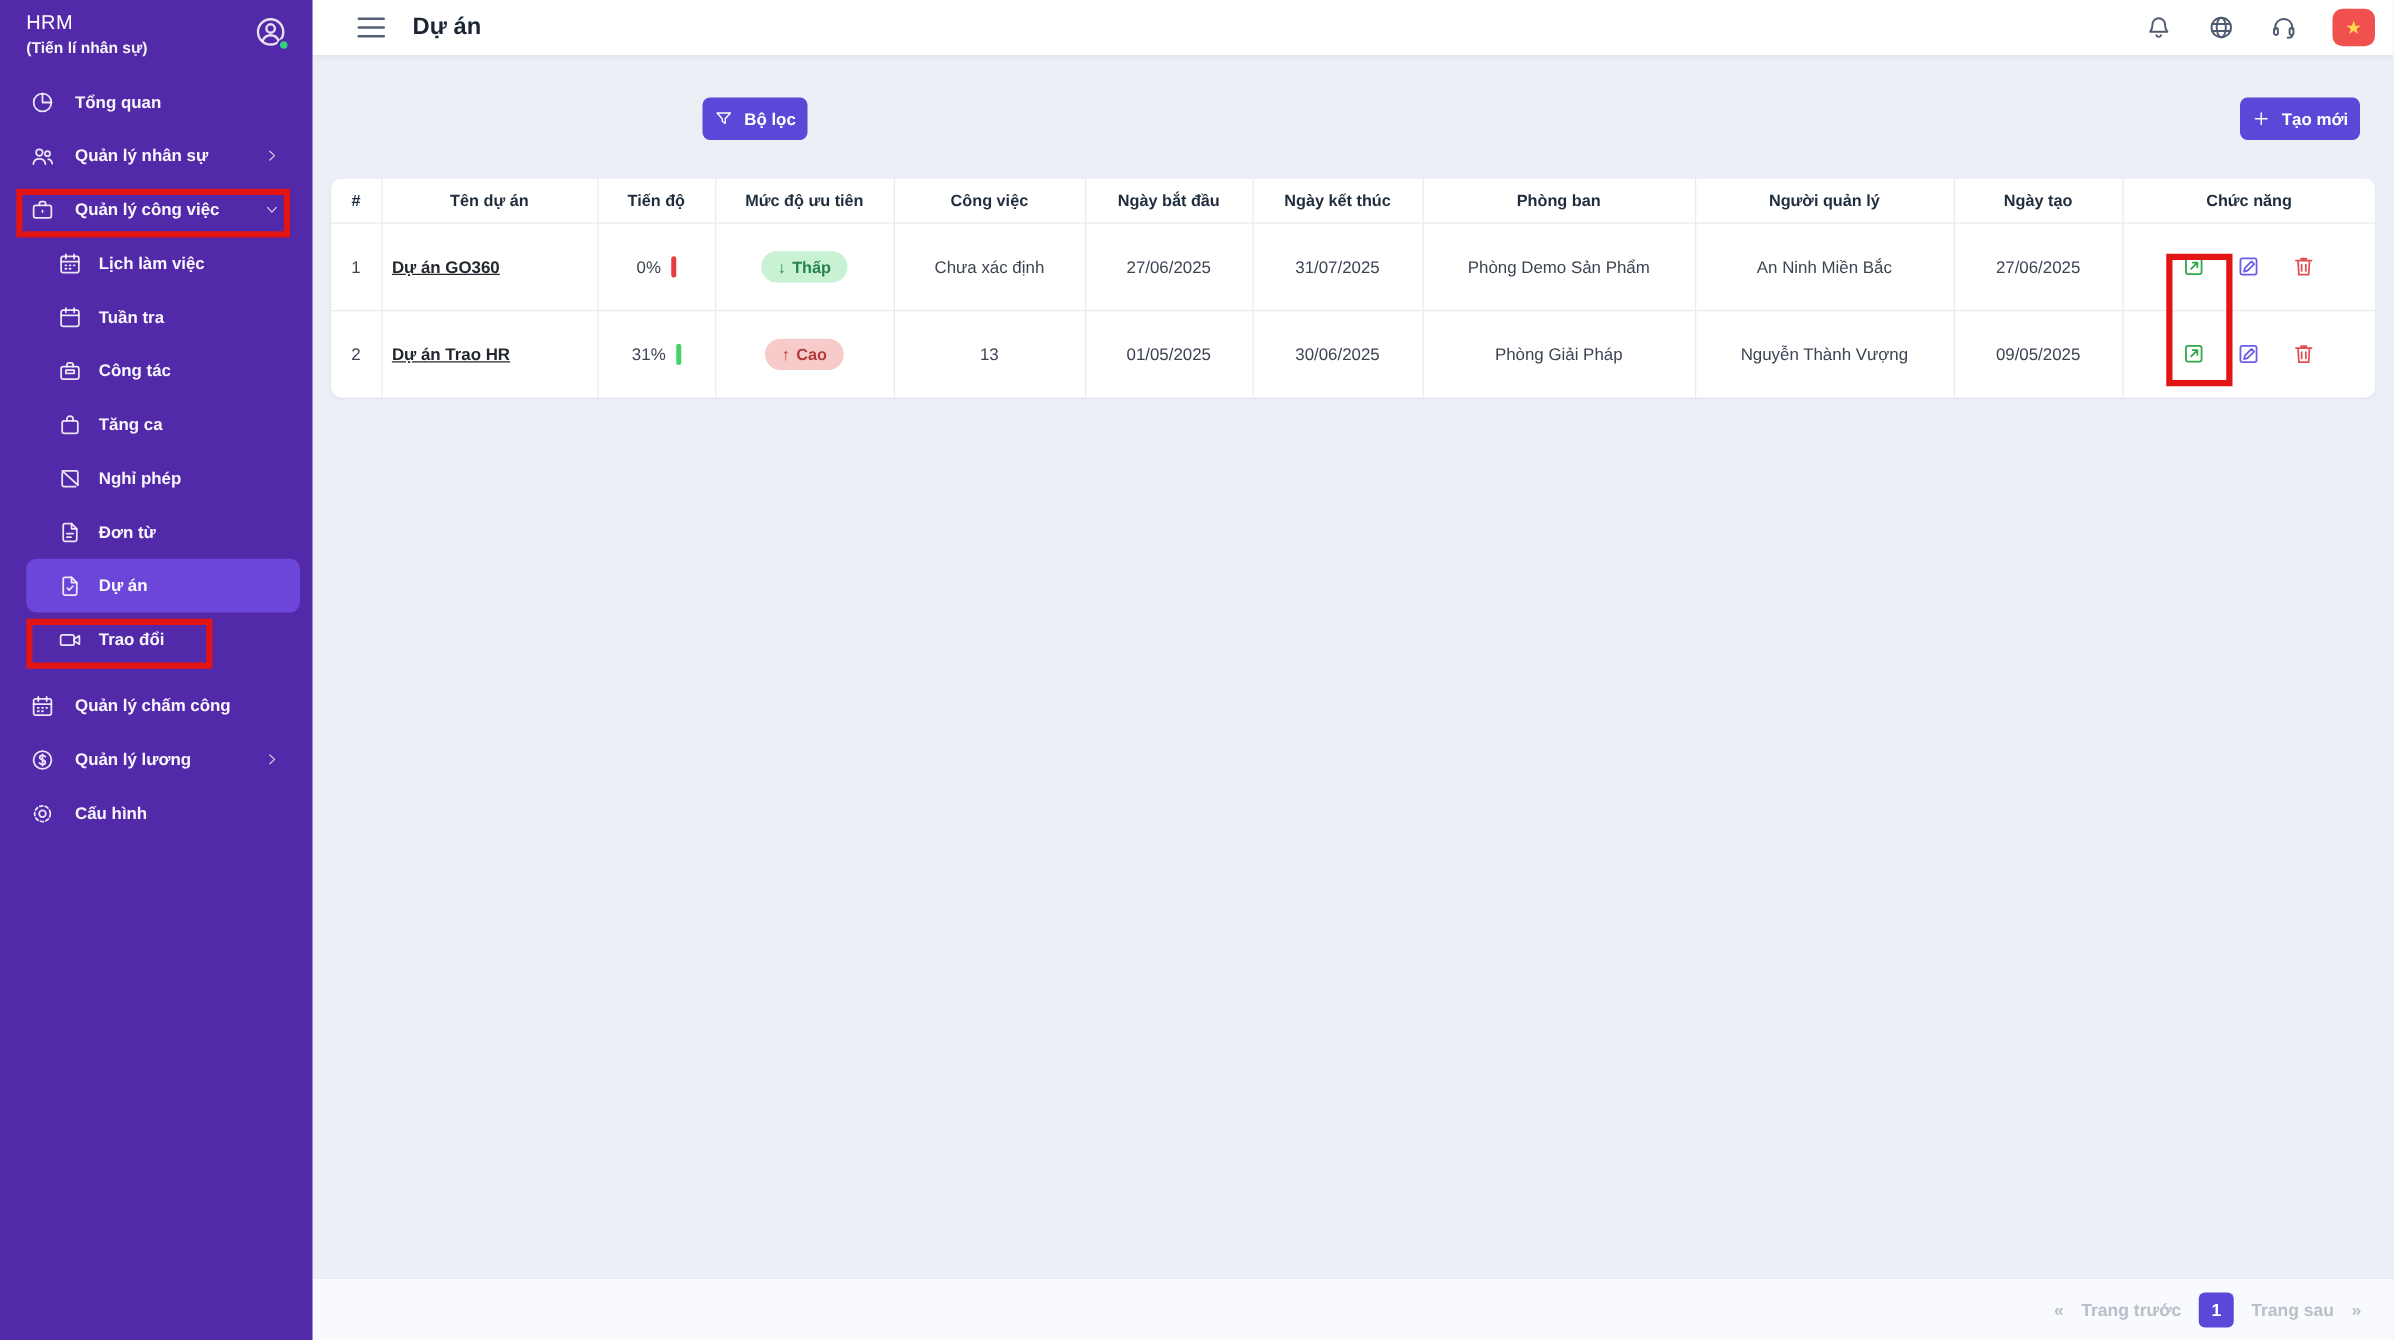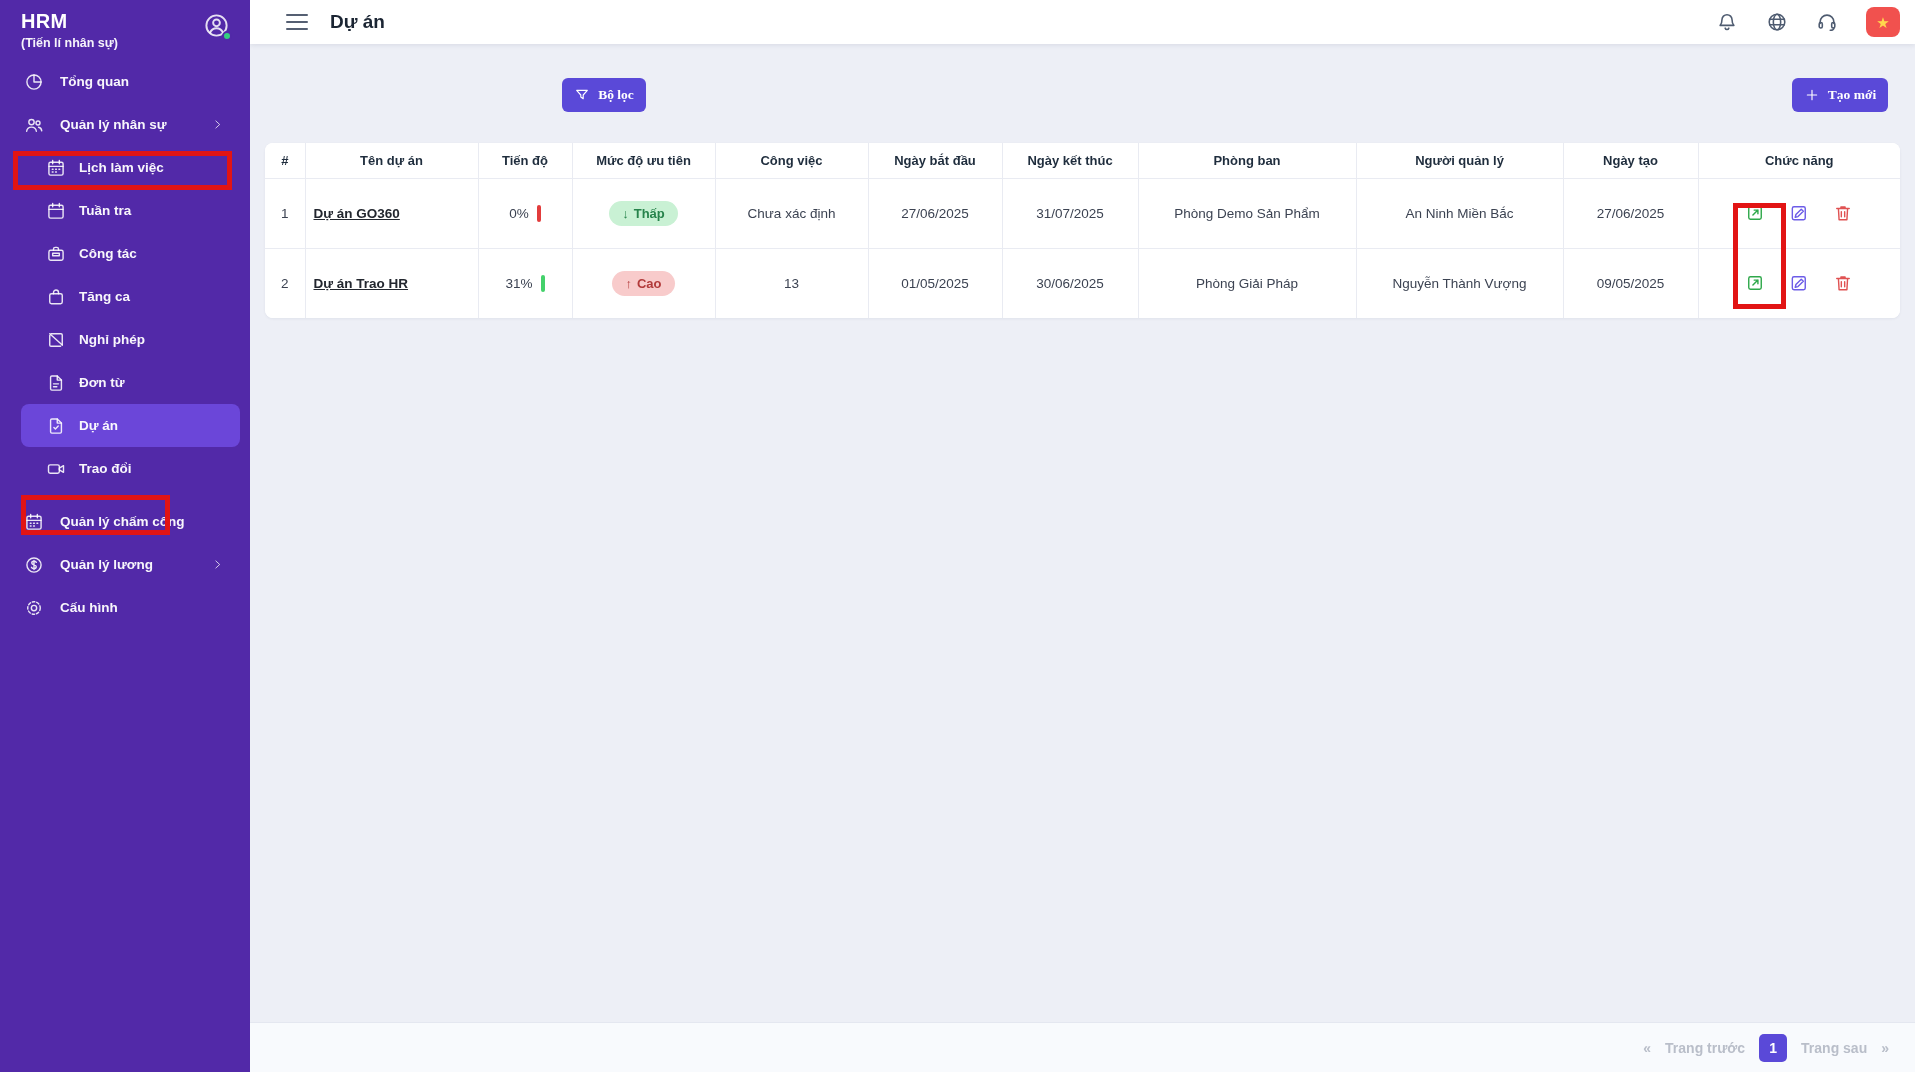--- a/index.html
+++ b/index.html
@@ -3,21 +3,21 @@
 <meta charset="utf-8">
 <style>
   * { margin:0; padding:0; box-sizing:border-box; }
   html,body { width:1915px; height:1072px; overflow:hidden; }
   body { font-family:"Liberation Sans", sans-serif; background:#edeff6; }
   .page { position:relative; width:1915px; height:1072px; overflow:hidden; }
 
   
   .sidebar { position:absolute; left:0; top:0; width:250px; height:1072px; background:#5229a8; color:#fff; z-index:5; }
   .sb-head { position:relative; padding:10px 20px 0 21px; }
-  .sb-title { font-size:20px; font-weight:bold; letter-spacing:.3px; }
+  .sb-title { font-size:16px; font-weight:normal; letter-spacing:.3px; }
   .sb-sub { font-size:12.5px; font-weight:bold; margin-top:3px; color:rgba(255,255,255,.95); }
   .sb-avatar { position:absolute; right:20px; top:12px; width:27px; height:27px; color:rgba(255,255,255,.85); cursor:pointer; }
   .sb-avatar .dot { position:absolute; right:-2px; bottom:-2px; width:10px; height:10px; border-radius:50%; background:#35d07f; border:2px solid #5229a8; }
   .menu { position:absolute; left:0; top:60px; width:250px; }
   .s-item { display:flex; align-items:center; height:43px; cursor:pointer; position:relative; color:rgba(255,255,255,.96); }
   .s-item .lbl { font-size:13.5px; font-weight:700; }
   .s-item .mi { width:20px; height:20px; margin-left:24px; margin-right:16px; flex:none; color:rgba(255,255,255,.88); }
   .s-item.sub .mi { margin-left:46px; margin-right:13px; }
   .s-item .chev { position:absolute; right:26px; width:13px; height:13px; color:rgba(255,255,255,.8); }
   .s-item.gap-before { margin-top:10px; }
@@ -40,21 +40,21 @@
   .top-icons { margin-left:auto; display:flex; align-items:center; gap:28px; padding-right:15px; }
   .tico { width:22px; height:22px; color:#4e5b70; cursor:pointer; }
   .flag-btn { width:34px; height:30px; border-radius:8px; background:#f1514e; display:flex; align-items:center; justify-content:center; cursor:pointer; }
   .flag-btn span { color:#ffd84d; font-size:15px; line-height:1; }
 
   
   .search-box { position:absolute; left:40px; top:78px; width:255px; height:34px; background:#fff; border:1px solid #d8dce6; border-radius:6px; display:flex; align-items:center; }
   .search-box .sic { width:16px; height:16px; margin:0 8px 0 11px; color:#8a93a3; flex:none; }
   .search-box input { border:0; outline:0; background:transparent; font-family:inherit; font-size:13.5px; color:#374151; width:200px; }
   .search-box input::placeholder { color:#a9b0bc; }
-  .btn { display:flex; align-items:center; justify-content:center; gap:8px; background:#5a49d8; color:#fff; border:0; border-radius:6px; font-family:Liberation Serif, serif; font-size:13.5px; font-weight:700; cursor:pointer; }
+  .btn { display:flex; align-items:center; justify-content:center; gap:8px; background:#5a49d8; color:#fff; border:0; border-radius:6px; font-family:Liberation Sans, sans-serif; font-size:13.5px; font-weight:700; cursor:pointer; }
   .filter-btn { position:absolute; left:312px; top:78px; width:84px; height:34px; }
   .create-btn { position:absolute; right:27px; top:78px; width:96px; height:34px; }
   .bic { width:16px; height:16px; }
 
   
   .card { position:absolute; left:15px; top:143px; width:1635px; background:#fff; border-radius:8px; box-shadow:0 1px 3px rgba(20,30,60,.06); overflow:hidden; }
   table { border-collapse:collapse; table-layout:fixed; width:1635px; }
   th { height:35px; font-size:13px; font-weight:bold; color:#1f2d3d; text-align:center; border:1px solid #e9ebf2; border-top:0; background:#fff; }
   th:first-child, td:first-child { border-left:0; }
   th:last-child, td:last-child { border-right:0; }
@@ -111,20 +111,30 @@
             <path d="M3.2 19.5c.4-3.3 2.7-5 5.8-5s5.4 1.7 5.8 5"></path>
             <circle cx="16.8" cy="9.5" r="2.4"></circle>
             <path d="M17.5 14.7c2.3.4 3.5 1.9 3.8 4.3"></path>
           </svg>
         <span class="lbl">Quản lý nhân sự</span>
         <svg class="chev ic" viewBox="0 0 24 24">
             <path d="M9 5.5l7 6.5-7 6.5"></path>
           </svg>
       </div>
 
+      <div class="s-item">
+        <svg class="mi ic" viewBox="0 0 24 24">
+            <rect x="3.5" y="7.5" width="17" height="12" rx="2"></rect>
+            <path d="M9 7.5V6a2 2 0 012-2h2a2 2 0 012 2v1.5M12 12.5v1.5"></path>
+          </svg>
+        <span class="lbl">Quản lý công việc</span>
+        <svg class="chev ic" viewBox="0 0 24 24">
+            <path d="M5.5 9l6.5 7 6.5-7"></path>
+          </svg>
+      </div>
 
 
       <div class="s-item sub">
         <svg class="mi ic" viewBox="0 0 24 24">
             <rect x="3.5" y="5" width="17" height="15.5" rx="2"></rect>
             <path d="M8 3v4M16 3v4M3.5 10h17M7.5 13.5h1M11.5 13.5h1M15.5 13.5h1M7.5 16.8h1M11.5 16.8h1"></path>
           </svg>
         <span class="lbl">Lịch làm việc</span>
       </div>
 

